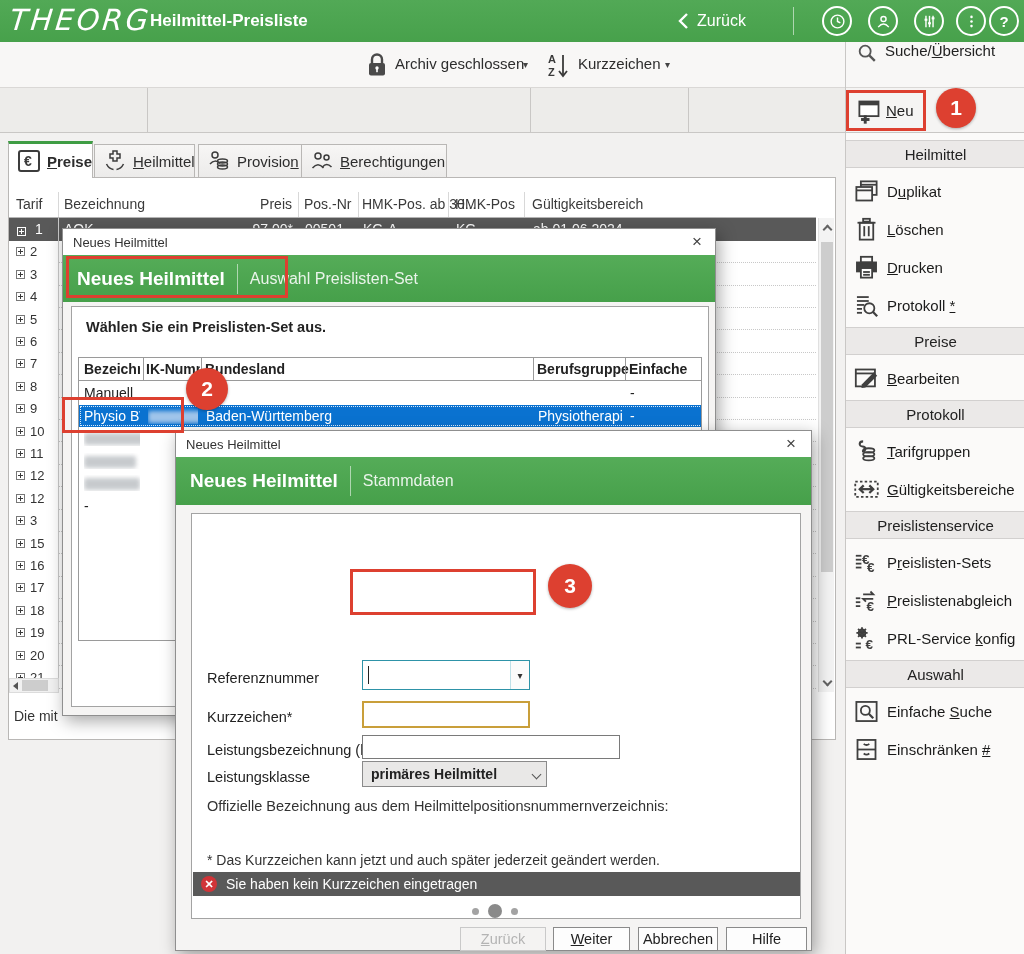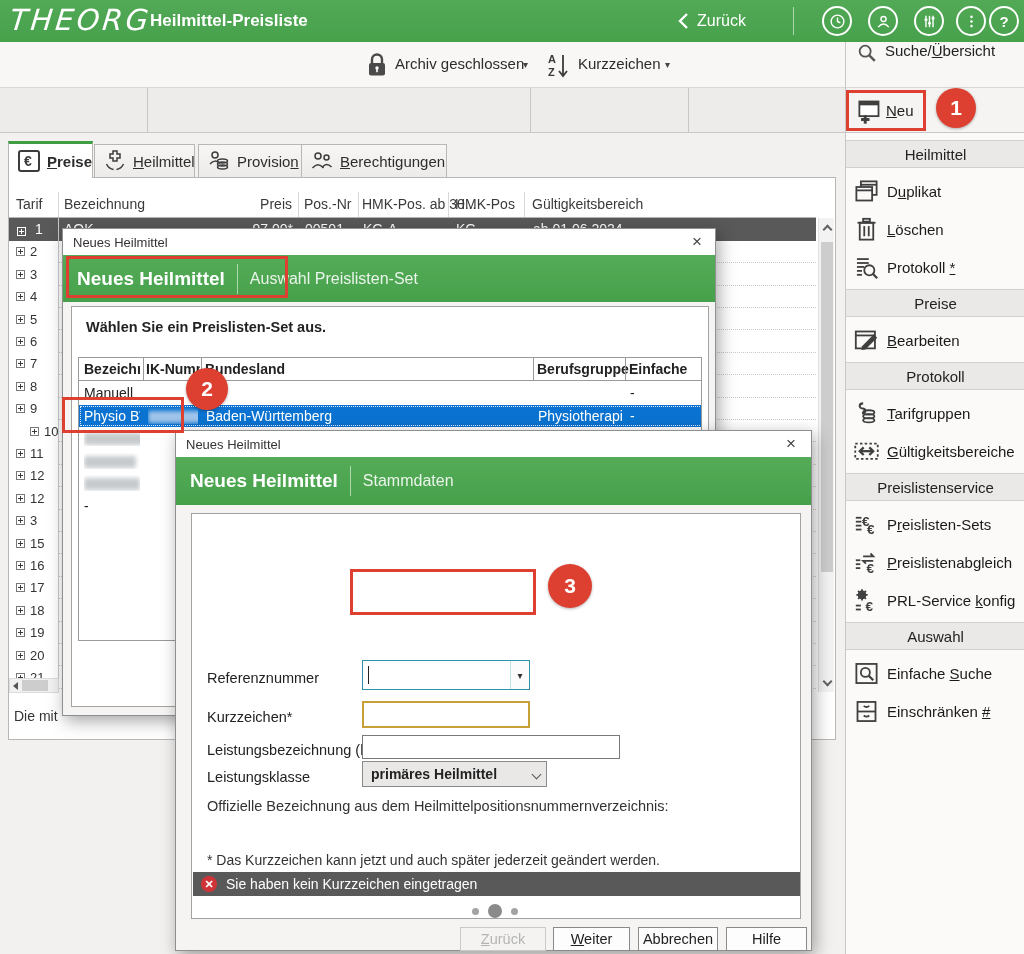--- a/index.html
+++ b/index.html
@@ -312,21 +312,21 @@
     <div class="abs tree-row" style="top: 375.2px;">
       <span class="plusbox"></span>
       <span>8</span>
     </div>
     <div class="abs grid-row" style="left: 59px; top: 397.6px; width: 757px; height: 22.4px;"></div>
     <div class="abs tree-row" style="top: 397.6px;">
       <span class="plusbox"></span>
       <span>9</span>
     </div>
     <div class="abs grid-row" style="left: 59px; top: 420px; width: 757px; height: 22.4px;"></div>
-    <div class="abs tree-row" style="top: 420px; margin-left: 14px;">
+    <div class="abs tree-row" style="top: 420px;">
       <span class="plusbox"></span>
       <span>10</span>
     </div>
     <div class="abs grid-row" style="left: 59px; top: 442.4px; width: 757px; height: 22.4px;"></div>
     <div class="abs tree-row" style="top: 442.4px;">
       <span class="plusbox"></span>
       <span>11</span>
     </div>
     <div class="abs grid-row" style="left: 59px; top: 464.8px; width: 757px; height: 22.4px;"></div>
     <div class="abs tree-row" style="top: 464.8px;">
@@ -438,20 +438,32 @@
         <span class="side-ic">
           <svg viewBox="0 0 24 24" fill="none" stroke="#3f3f3f" stroke-width="1.6">
             <rect x="9" y="2.5" width="6" height="2.5"></rect>
             <line x1="4" y1="6" x2="20" y2="6"></line>
             <rect x="6" y="6" width="12" height="15"></rect>
             <line x1="10" y1="9" x2="10" y2="18"></line>
             <line x1="14" y1="9" x2="14" y2="18"></line>
           </svg>
         </span>
         <span class="nowrap"><span></span><span class="u">L</span><span>öschen</span></span>
+      </div>
+      <div class="side-item">
+        <span class="side-ic">
+          <svg viewBox="0 0 24 24" fill="none" stroke="#3f3f3f" stroke-width="1.6">
+            <rect x="7" y="2.5" width="10" height="5"></rect>
+            <rect x="3.5" y="7.5" width="17" height="8" fill="#3f3f3f"></rect>
+            <rect x="7" y="12.5" width="10" height="8.5" fill="#fff"></rect>
+            <line x1="9" y1="16" x2="15" y2="16"></line>
+            <line x1="9" y1="18.5" x2="15" y2="18.5"></line>
+          </svg>
+        </span>
+        <span class="nowrap"><span></span><span class="u">D</span><span>rucken</span></span>
       </div>
       <div class="side-item">
         <span class="side-ic">
           <svg viewBox="0 0 24 24" fill="none" stroke="#3f3f3f" stroke-width="1.6">
             <line x1="3.5" y1="4.5" x2="14" y2="4.5"></line>
             <line x1="3.5" y1="8" x2="14" y2="8"></line>
             <line x1="3.5" y1="11.5" x2="10" y2="11.5"></line>
             <line x1="3.5" y1="15" x2="8" y2="15"></line>
             <line x1="3.5" y1="18.5" x2="8" y2="18.5"></line>
             <circle cx="14.5" cy="14.5" r="4.5"></circle>

